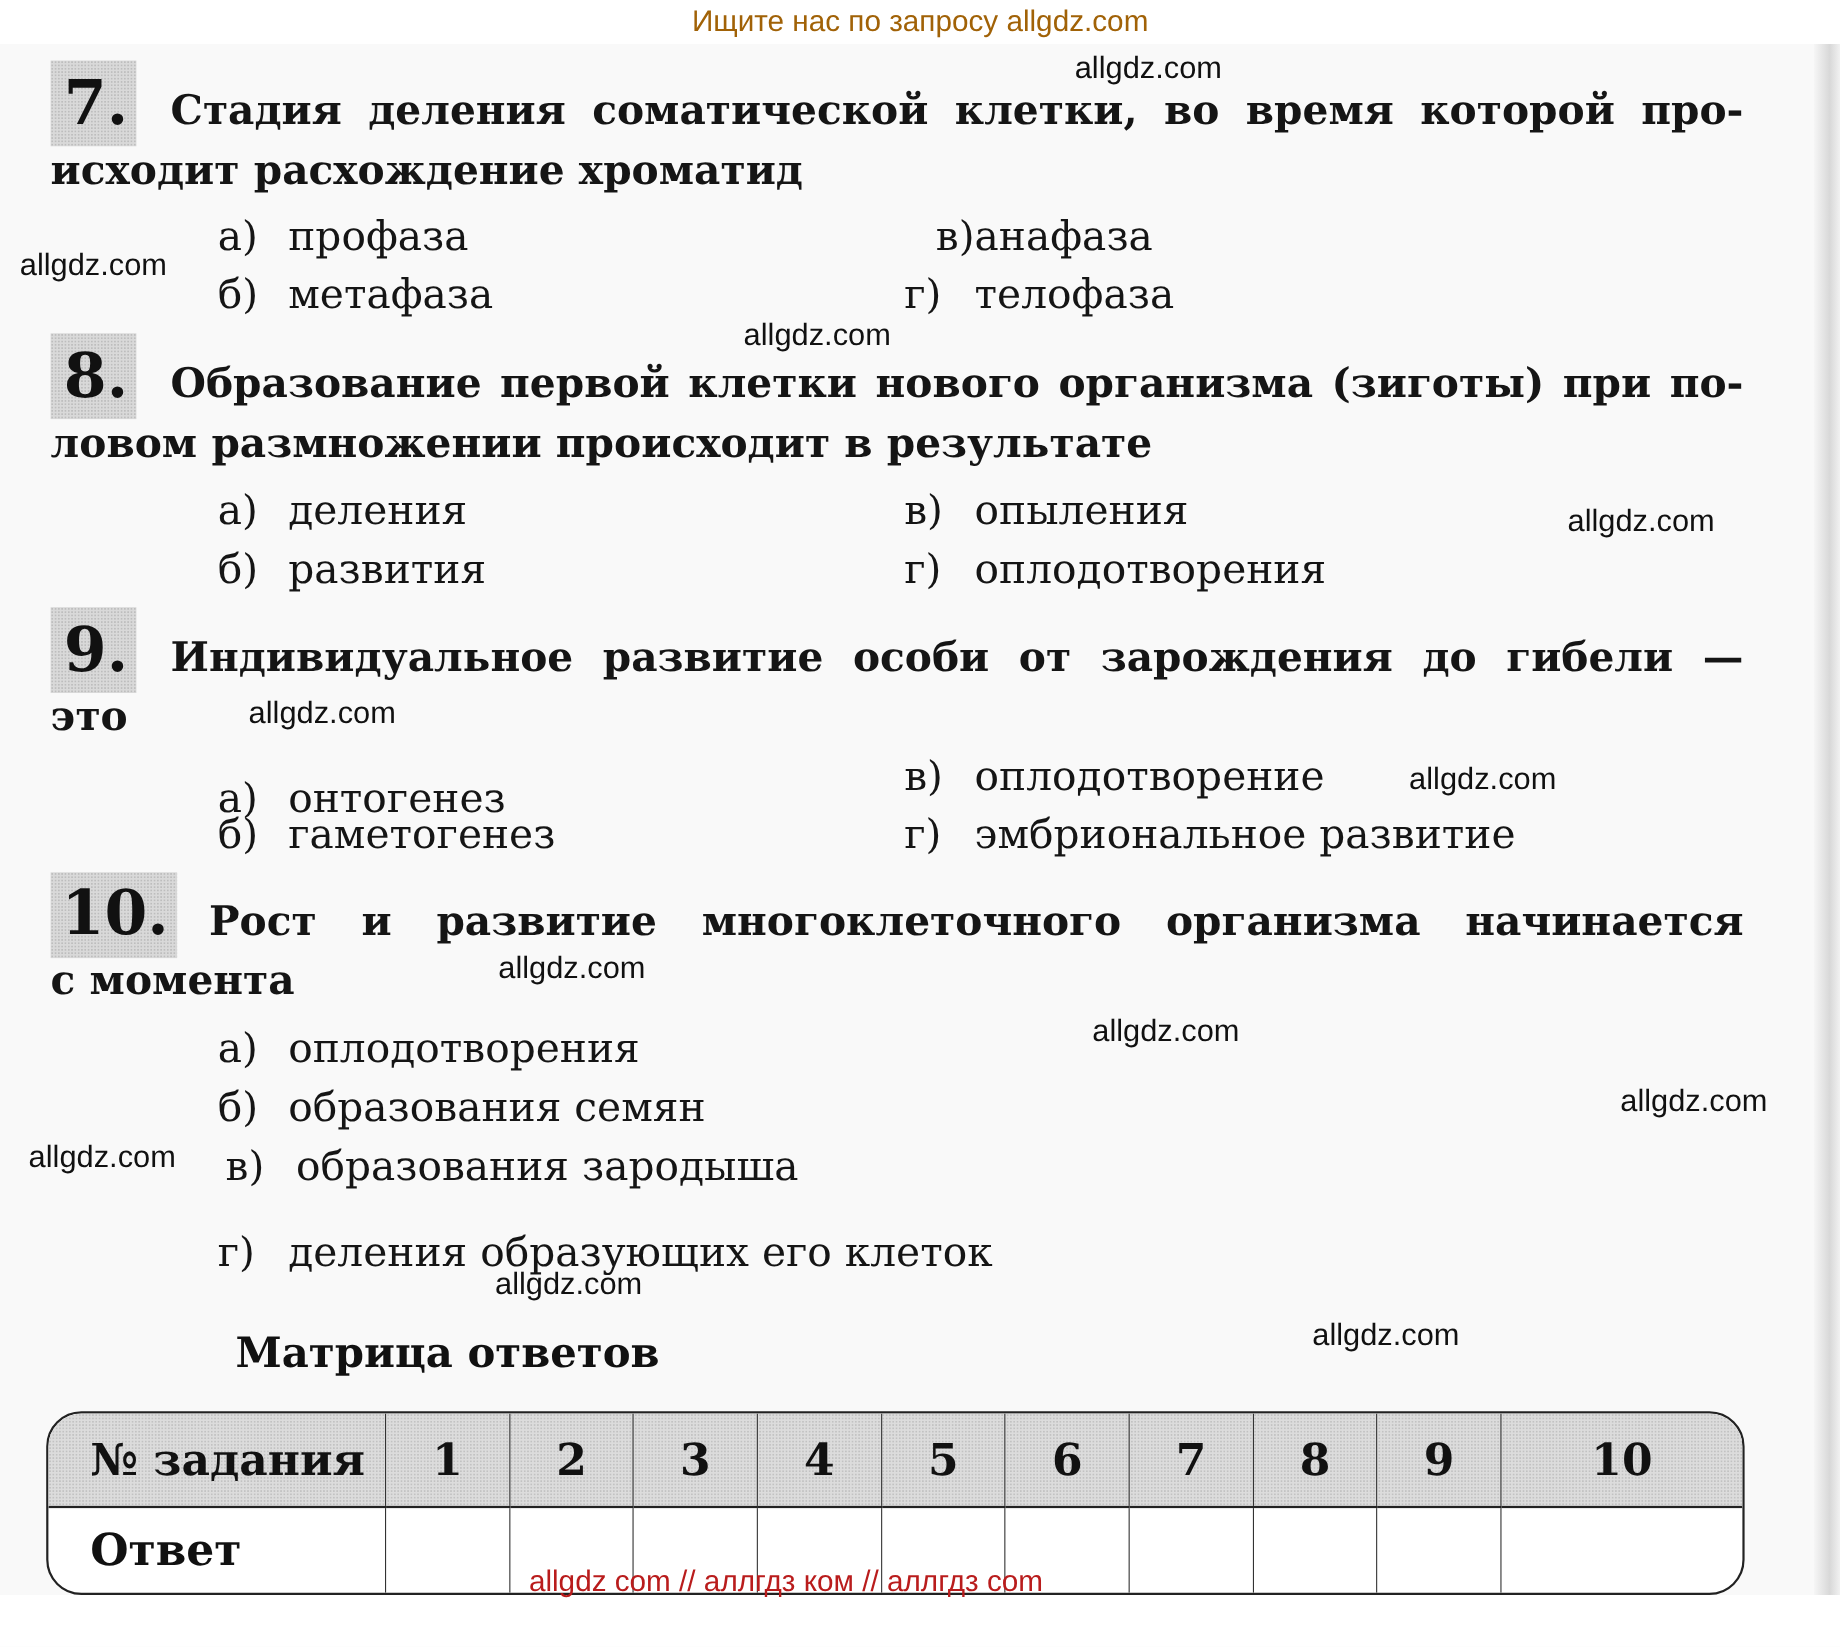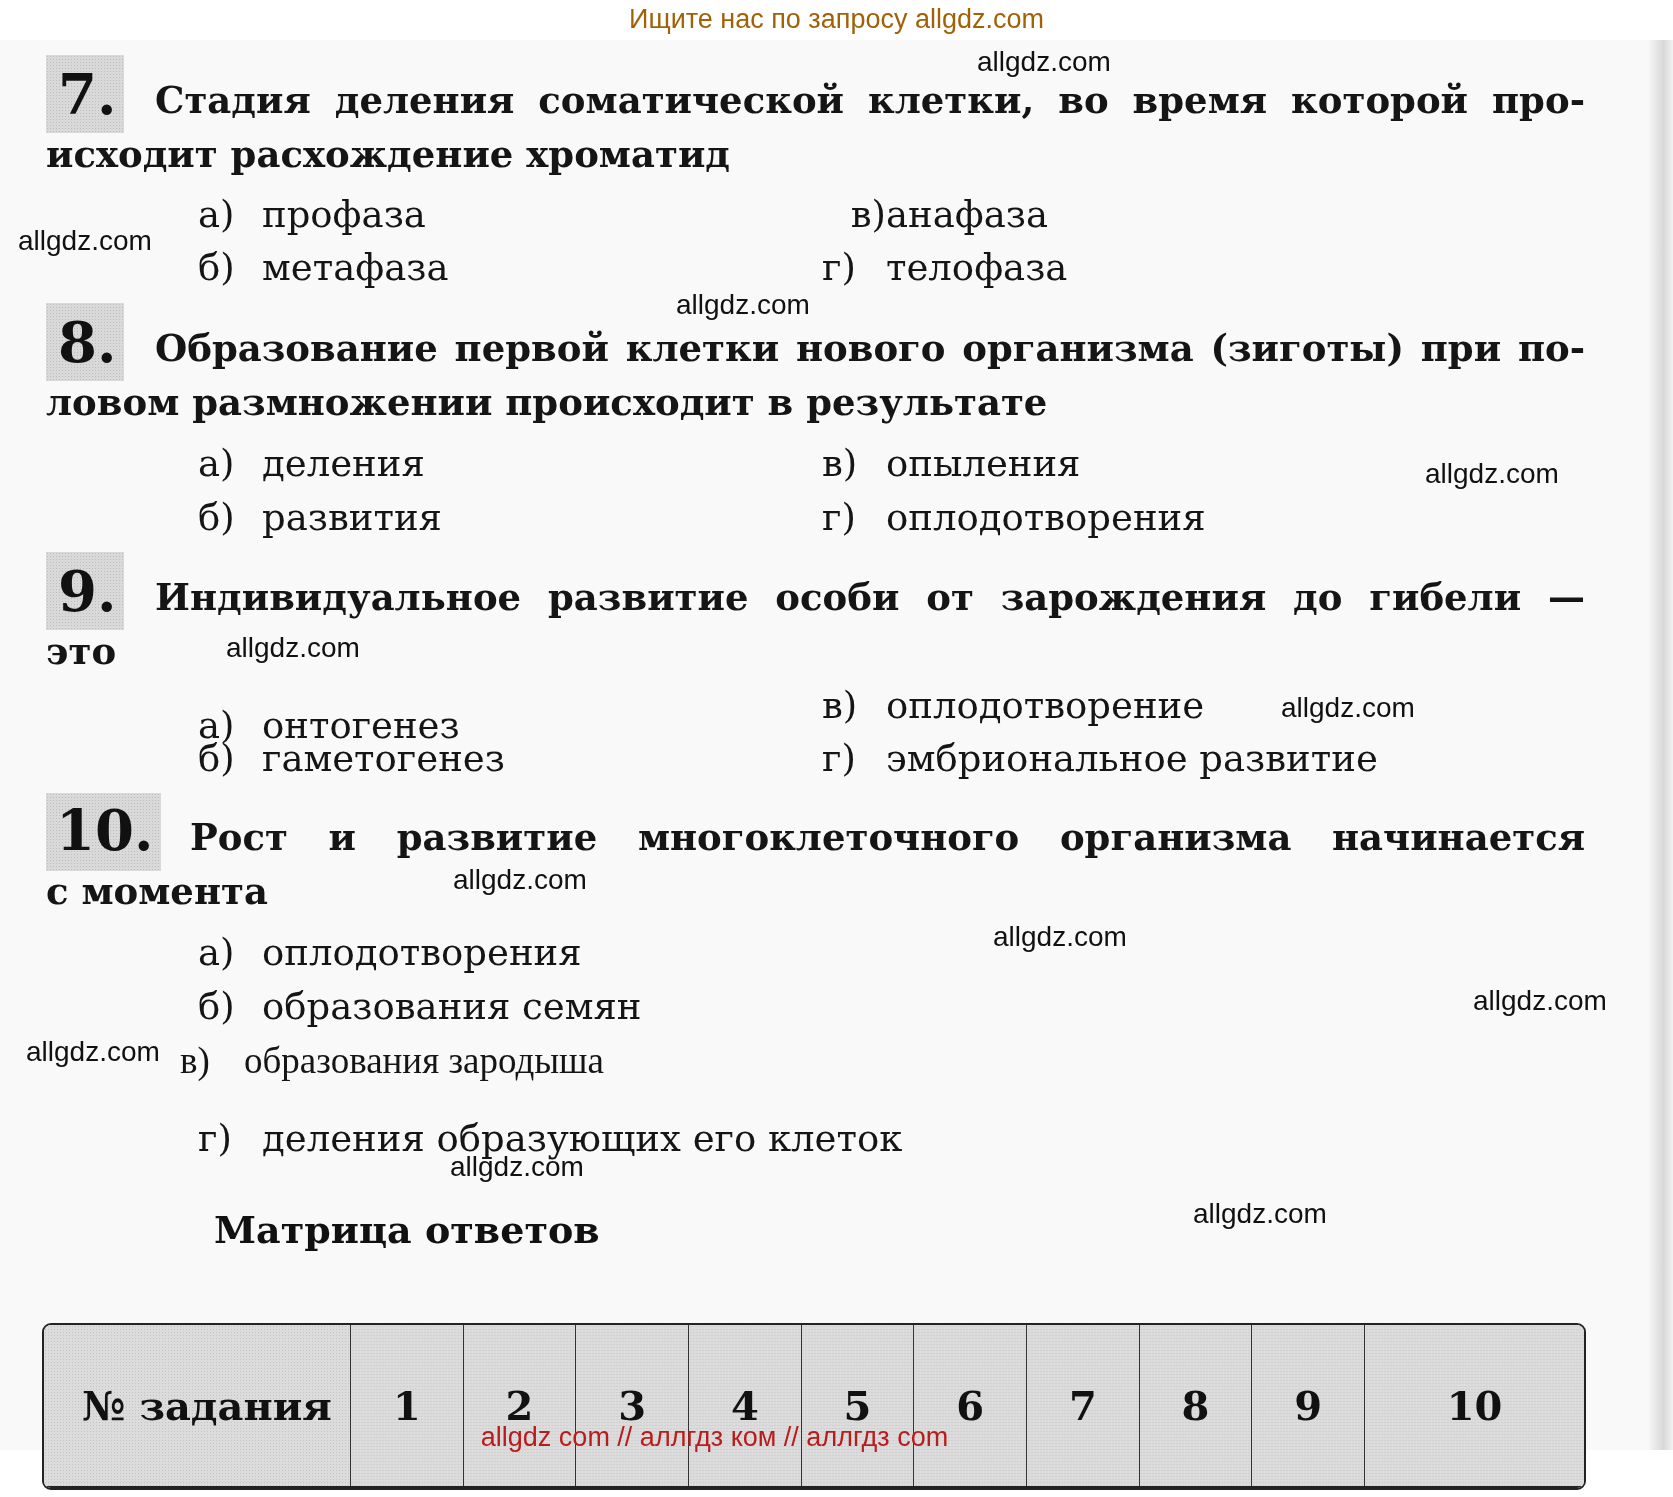--- a/index.html
+++ b/index.html
@@ -43,23 +43,22 @@
   .wm {
     position:absolute; font-family:"Liberation Sans", sans-serif;
     font-size:28px; color:#111; white-space:nowrap;text-align:right;
   }
   .matrix-title {
     position:absolute; left:198px; top:1208px; font-weight:bold;
     font-size:38px; line-height:44px;margin-left:16px;
   }
   .matrix {
     position:absolute; left:42px; top:1283px; width:1540px; height:163px;
-    border:2px solid #222; border-radius:9px; overflow:hidden;
+    border:2px solid #222; border-radius:32px; overflow:hidden;
     background:#fff;
-    margin-top:40px;
   }
   .matrix table { border-collapse:collapse; width:100%; height:100%; }
   .matrix td {
     border-left:1.5px solid #333; text-align:center; font-weight:bold;
     font-size:40px; padding:0;
   }
   .matrix td:first-child { border-left:none; text-align:left; padding-left:38px; width:268px; }
   .matrix tr.head td {
     height:84px; background:#dcdcdc;
     background-image:radial-gradient(#c2c2c2 0.8px, transparent 0.9px);
@@ -107,39 +106,52 @@
 <div class="opt" style="left:198px;top:737px;"><span class="lbl">б)</span><span>гаметогенез</span></div>
 <div class="opt" style="left:822px;top:684px;"><span class="lbl">в)</span><span>оплодотворение</span></div>
 <div class="opt" style="left:822px;top:737px;"><span class="lbl">г)</span><span>эмбриональное развитие</span></div>
 
 <div class="num-box" style="left:46px;top:793px;width:115px;height:78px;"></div>
 <div class="num" style="left:56px;top:802px;">10.</div>
 <div class="q-line justify" style="left:190px;top:815px;width:1395px;">Рост и развитие многоклеточного организма начинается</div>
 <div class="q-line" style="left:46px;top:869px;">с момента</div>
 <div class="opt" style="left:198px;top:931px;"><span class="lbl">а)</span><span>оплодотворения</span></div>
 <div class="opt" style="left:198px;top:985px;"><span class="lbl">б)</span><span>образования семян</span></div>
-<div class="opt" style="left:180px;top:1039px;font-family:Liberation Serif, serif;"><span class="lbl">в)</span><span>образования зародыша</span></div>
+<div class="opt" style="left:205px;top:1039px;"><span class="lbl">в)</span><span>образования зародыша</span></div>
 <div class="opt" style="left:198px;top:1093px;margin-top:24px;"><span class="lbl">г)</span><span>деления образующих его клеток</span></div>
 
 <div class="matrix-title">Матрица ответов</div>
 <div class="matrix">
   <table>
     <tbody>
         <tr class="head">
       <td>№ задания</td>
       <td>1</td>
       <td>2</td>
       <td>3</td>
       <td>4</td>
       <td>5</td>
       <td>6</td>
       <td>7</td>
       <td>8</td>
       <td>9</td>
       <td>10</td>
+    </tr>
+    <tr class="ans">
+      <td>Ответ</td>
+      <td></td>
+      <td></td>
+      <td></td>
+      <td></td>
+      <td></td>
+      <td></td>
+      <td></td>
+      <td></td>
+      <td></td>
+      <td></td>
     </tr>
   </tbody>
     </table>
 </div>
 
 <div class="wm" style="left:977px;top:46px;">allgdz.com</div>
 <div class="wm" style="left:18px;top:225px;">allgdz.com</div>
 <div class="wm" style="left:676px;top:289px;">allgdz.com</div>
 <div class="wm" style="left:1425px;top:458px;">allgdz.com</div>
 <div class="wm" style="left:226px;top:632px;">allgdz.com</div>

